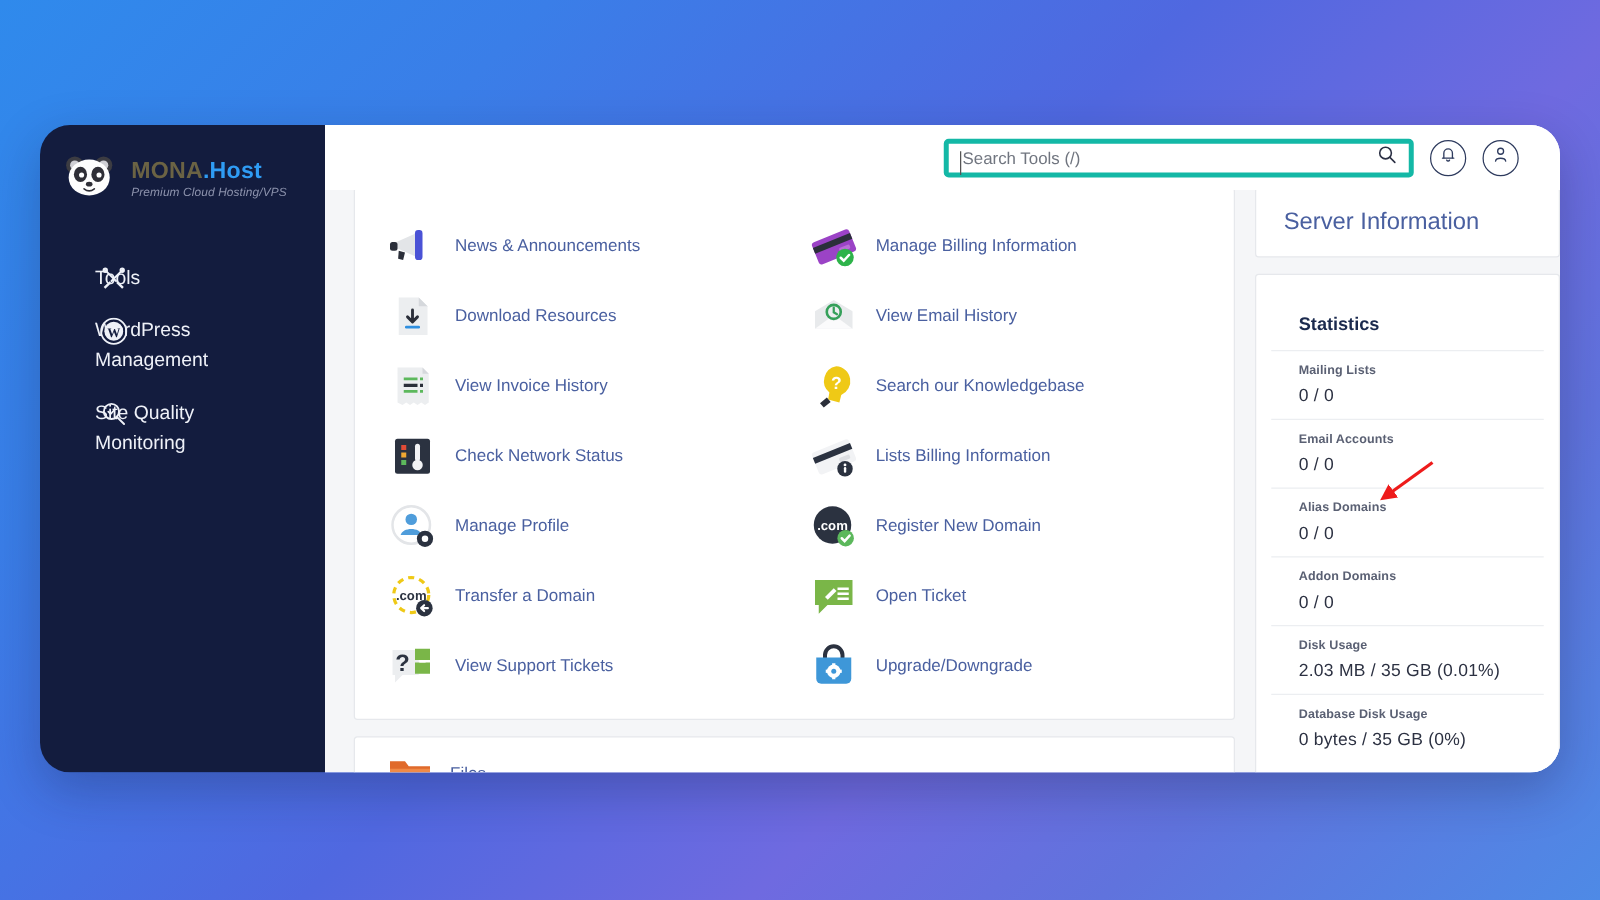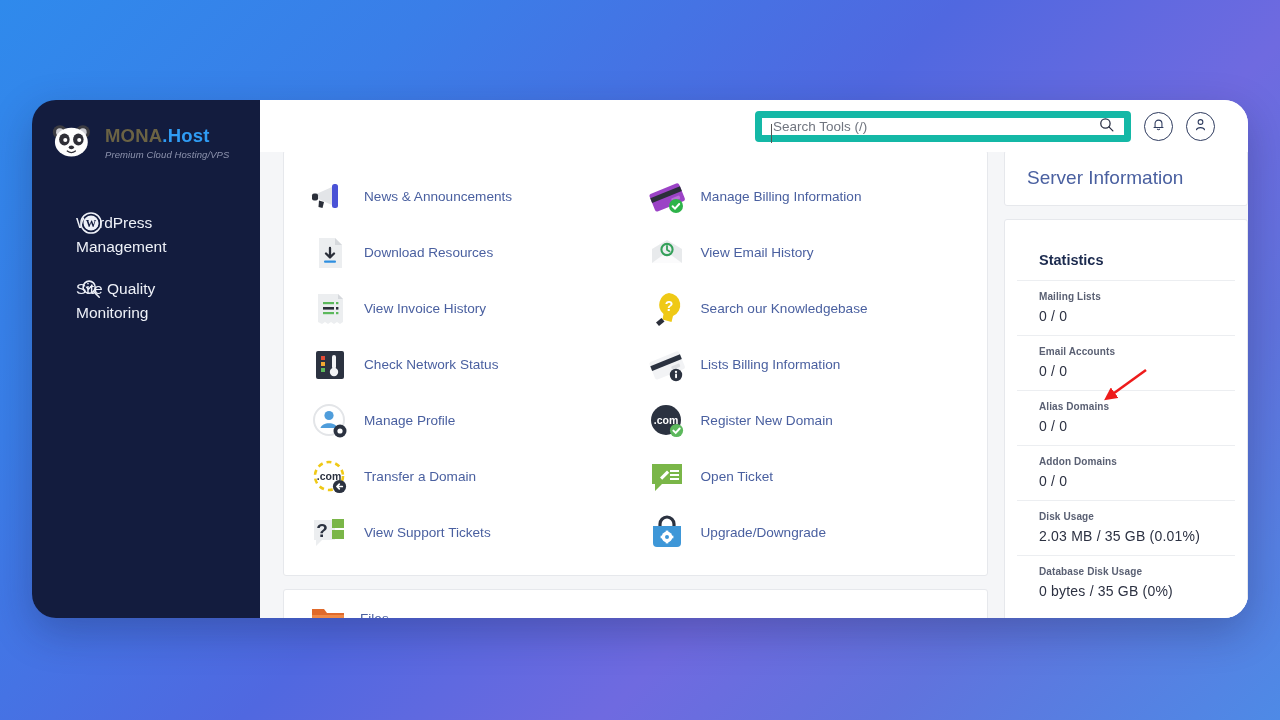--- a/index.html
+++ b/index.html
@@ -63,21 +63,21 @@
   
   #right {
     flex: 1; background: #ffffff; position: relative; overflow: hidden;
   }
   #topbar {
     height: 52px; background: #fff; display: flex; align-items: center;
     justify-content: flex-end; padding: 0 33px 0 0; gap: 13px;
     position: relative; z-index: 5;
   }
   #search-wrap {
-    width: 376px; height: 31px; border: 7px solid #14b8a6; border-radius: 4px;
+    width: 376px; height: 31px; border: 4px solid #14b8a6; border-radius: 4px;
     display: flex; align-items: center; padding: 0 9px 0 11px; background: #fff;
     position: relative;
   }
   #search-wrap .caret {
     position: absolute; left: 9px; top: 6px; width: 1px; height: 19px; background: #555;
   }
   #search-input {
     flex: 1; border: none; outline: none; font-size: 13.5px; color: #6a6f7d;
     font-family: "Liberation Sans", sans-serif; background: transparent;
   }
@@ -175,20 +175,33 @@
       <div class="brand-text">
         <div class="brand-name">
           <span class="b1">MONA</span><span class="b2">.Host</span>
         </div>
         <div class="brand-sub">Premium Cloud Hosting/VPS</div>
       </div>
     </div>
 
     <div id="nav">
 
+      <div class="nav-item">
+        <span class="nav-ic">
+          <svg viewBox="0 0 24 24" width="22" height="22" fill="none" stroke="#eef1f8" stroke-width="1.7" stroke-linecap="round">
+            <path d="M4 4 L14 14"></path>
+              <path d="M20 4 L10 14"></path>
+            <path d="M3.2 19.3 L8.4 14.1 L9.9 15.6 L4.7 20.8 Z" fill="#eef1f8" stroke="none"></path>
+            <path d="M20.8 19.3 L15.6 14.1 L14.1 15.6 L19.3 20.8 Z" fill="#eef1f8" stroke="none"></path>
+            <circle cx="4.6" cy="4.6" r="1.5"></circle>
+            <circle cx="19.4" cy="4.6" r="1.5"></circle>
+          </svg>
+        </span>
+        <span class="nav-label">Tools</span>
+      </div>
 
       <div class="nav-item">
         <span class="nav-ic">
           <svg viewBox="0 0 24 24" width="22" height="22">
             <circle cx="12" cy="12" r="11" fill="none" stroke="#eef1f8" stroke-width="1.6"></circle>
             <circle cx="12" cy="12" r="8.2" fill="#eef1f8"></circle>
             <text x="12" y="16.6" font-size="11.5" font-weight="bold" text-anchor="middle" fill="#131c3e" font-family="Liberation Serif, serif">W</text>
           </svg>
         </span>
         <span class="nav-label">WordPress Management</span>

